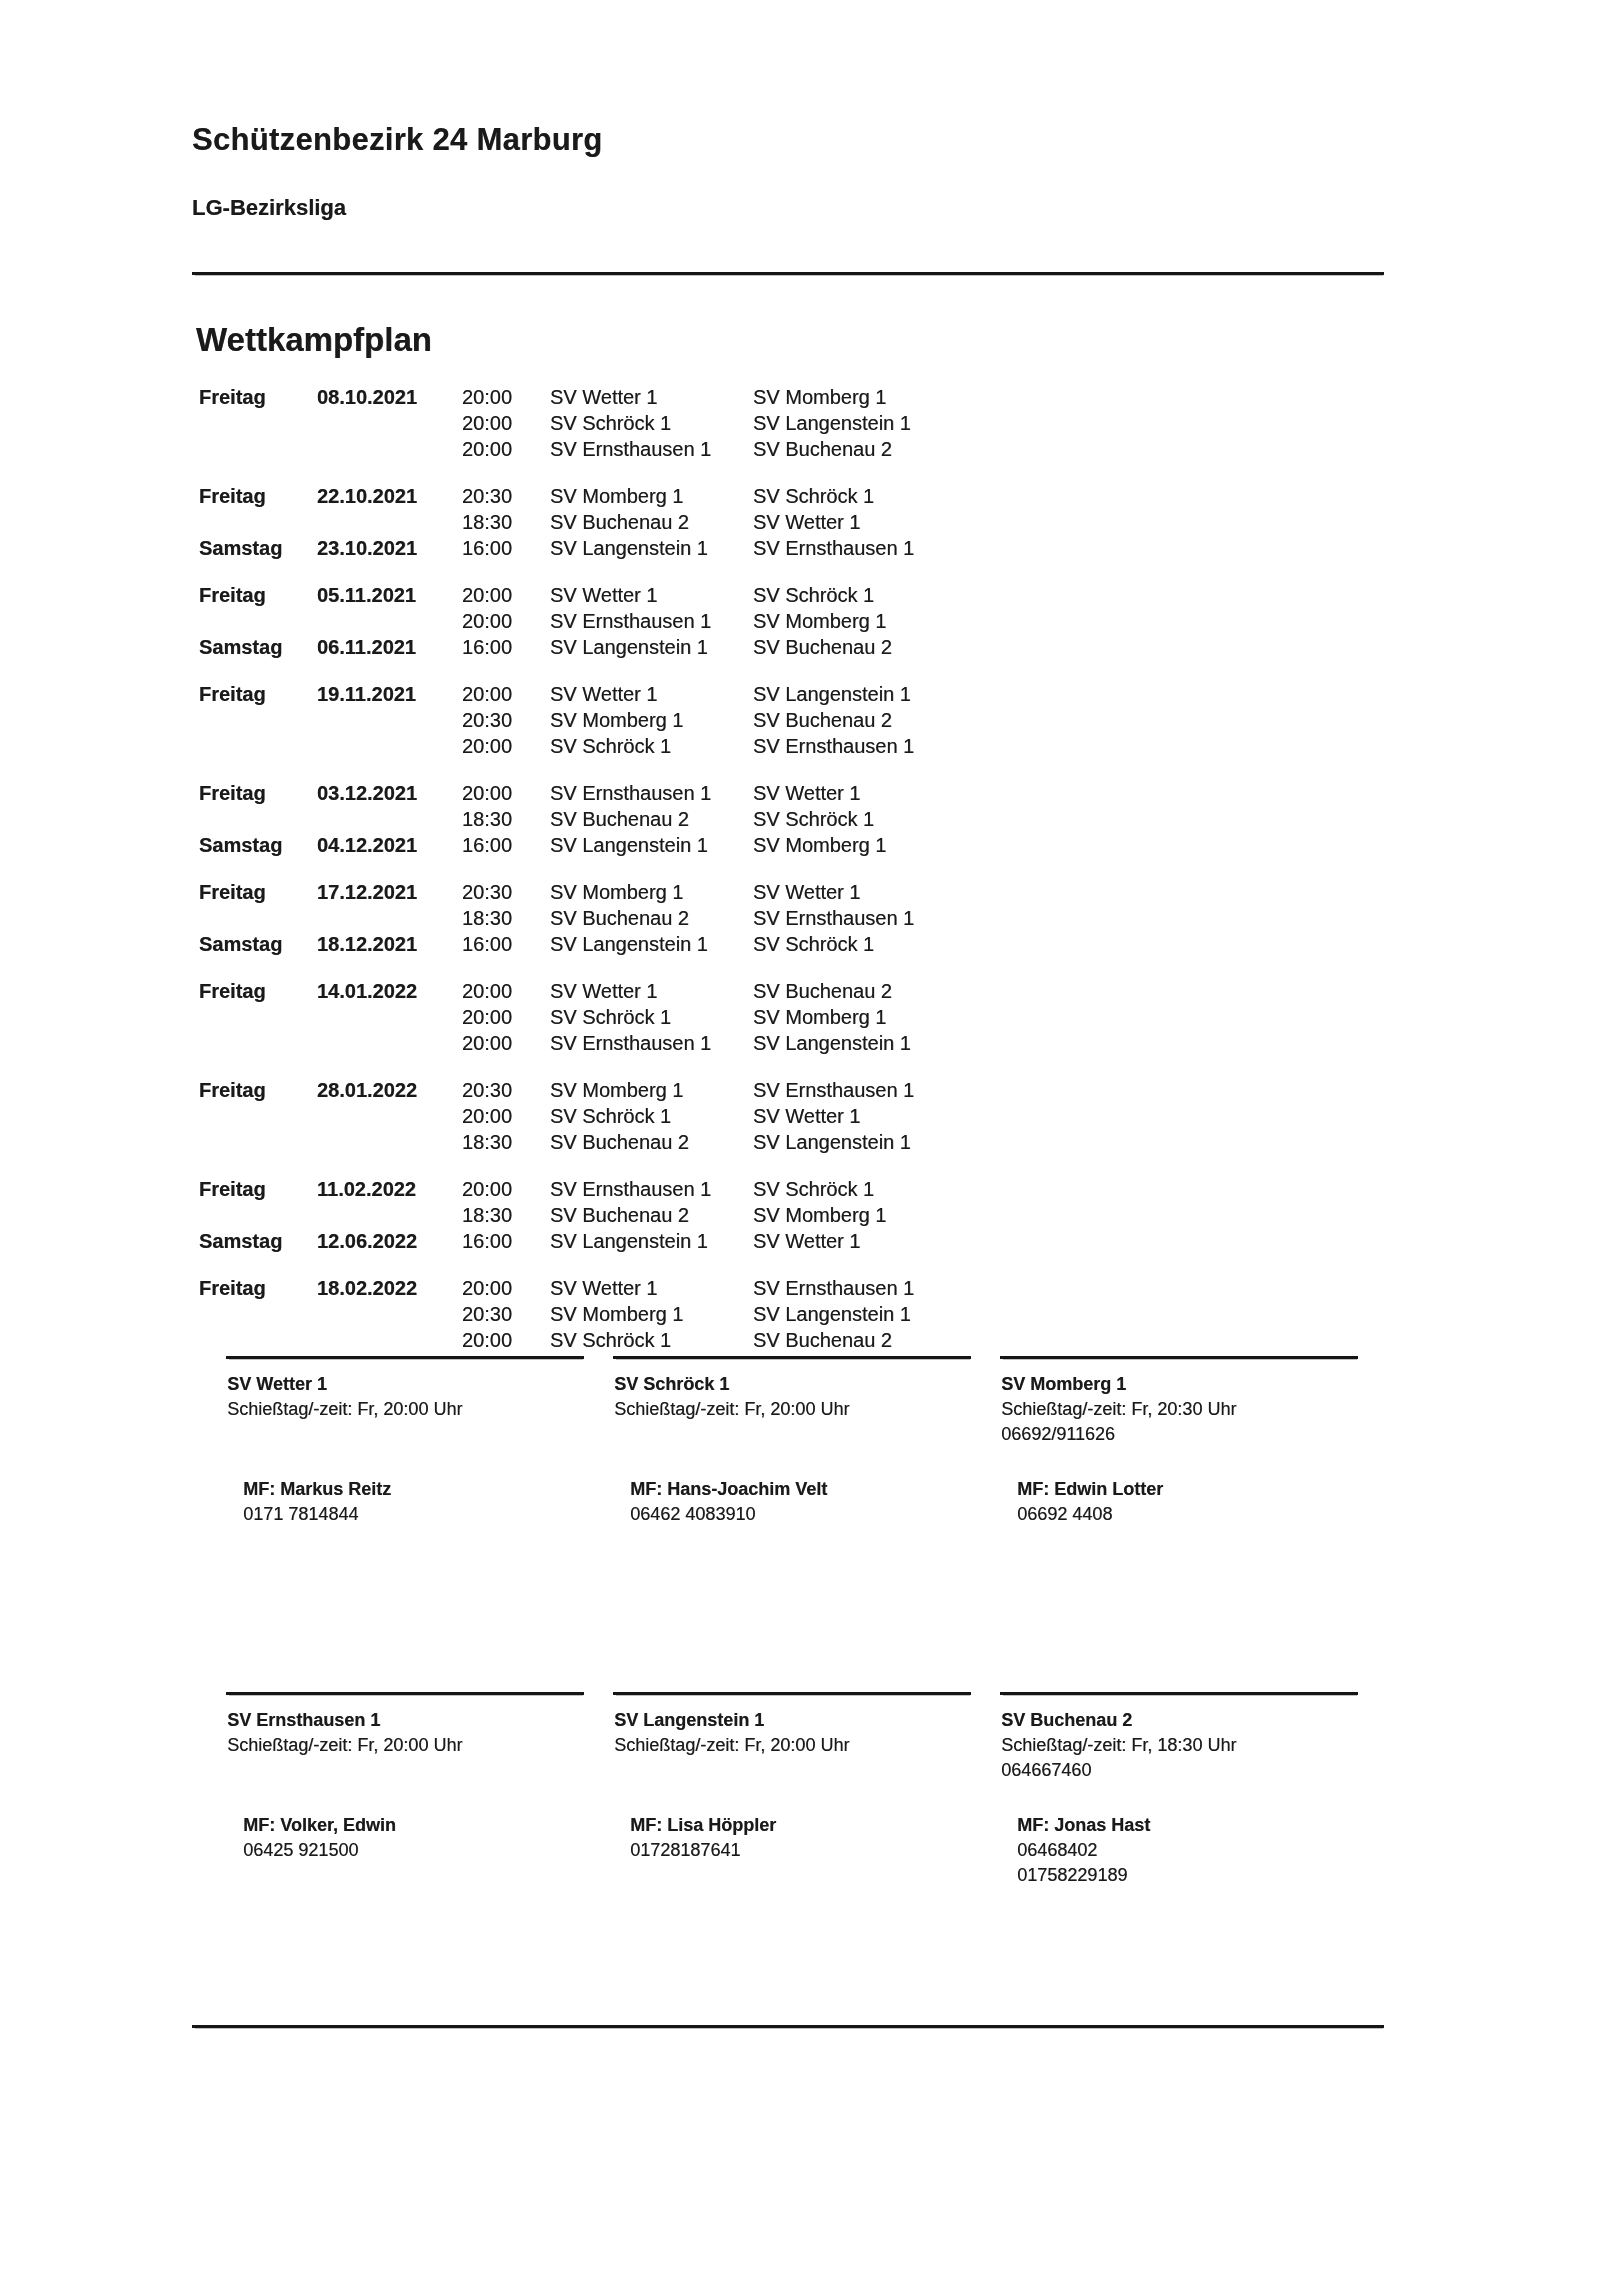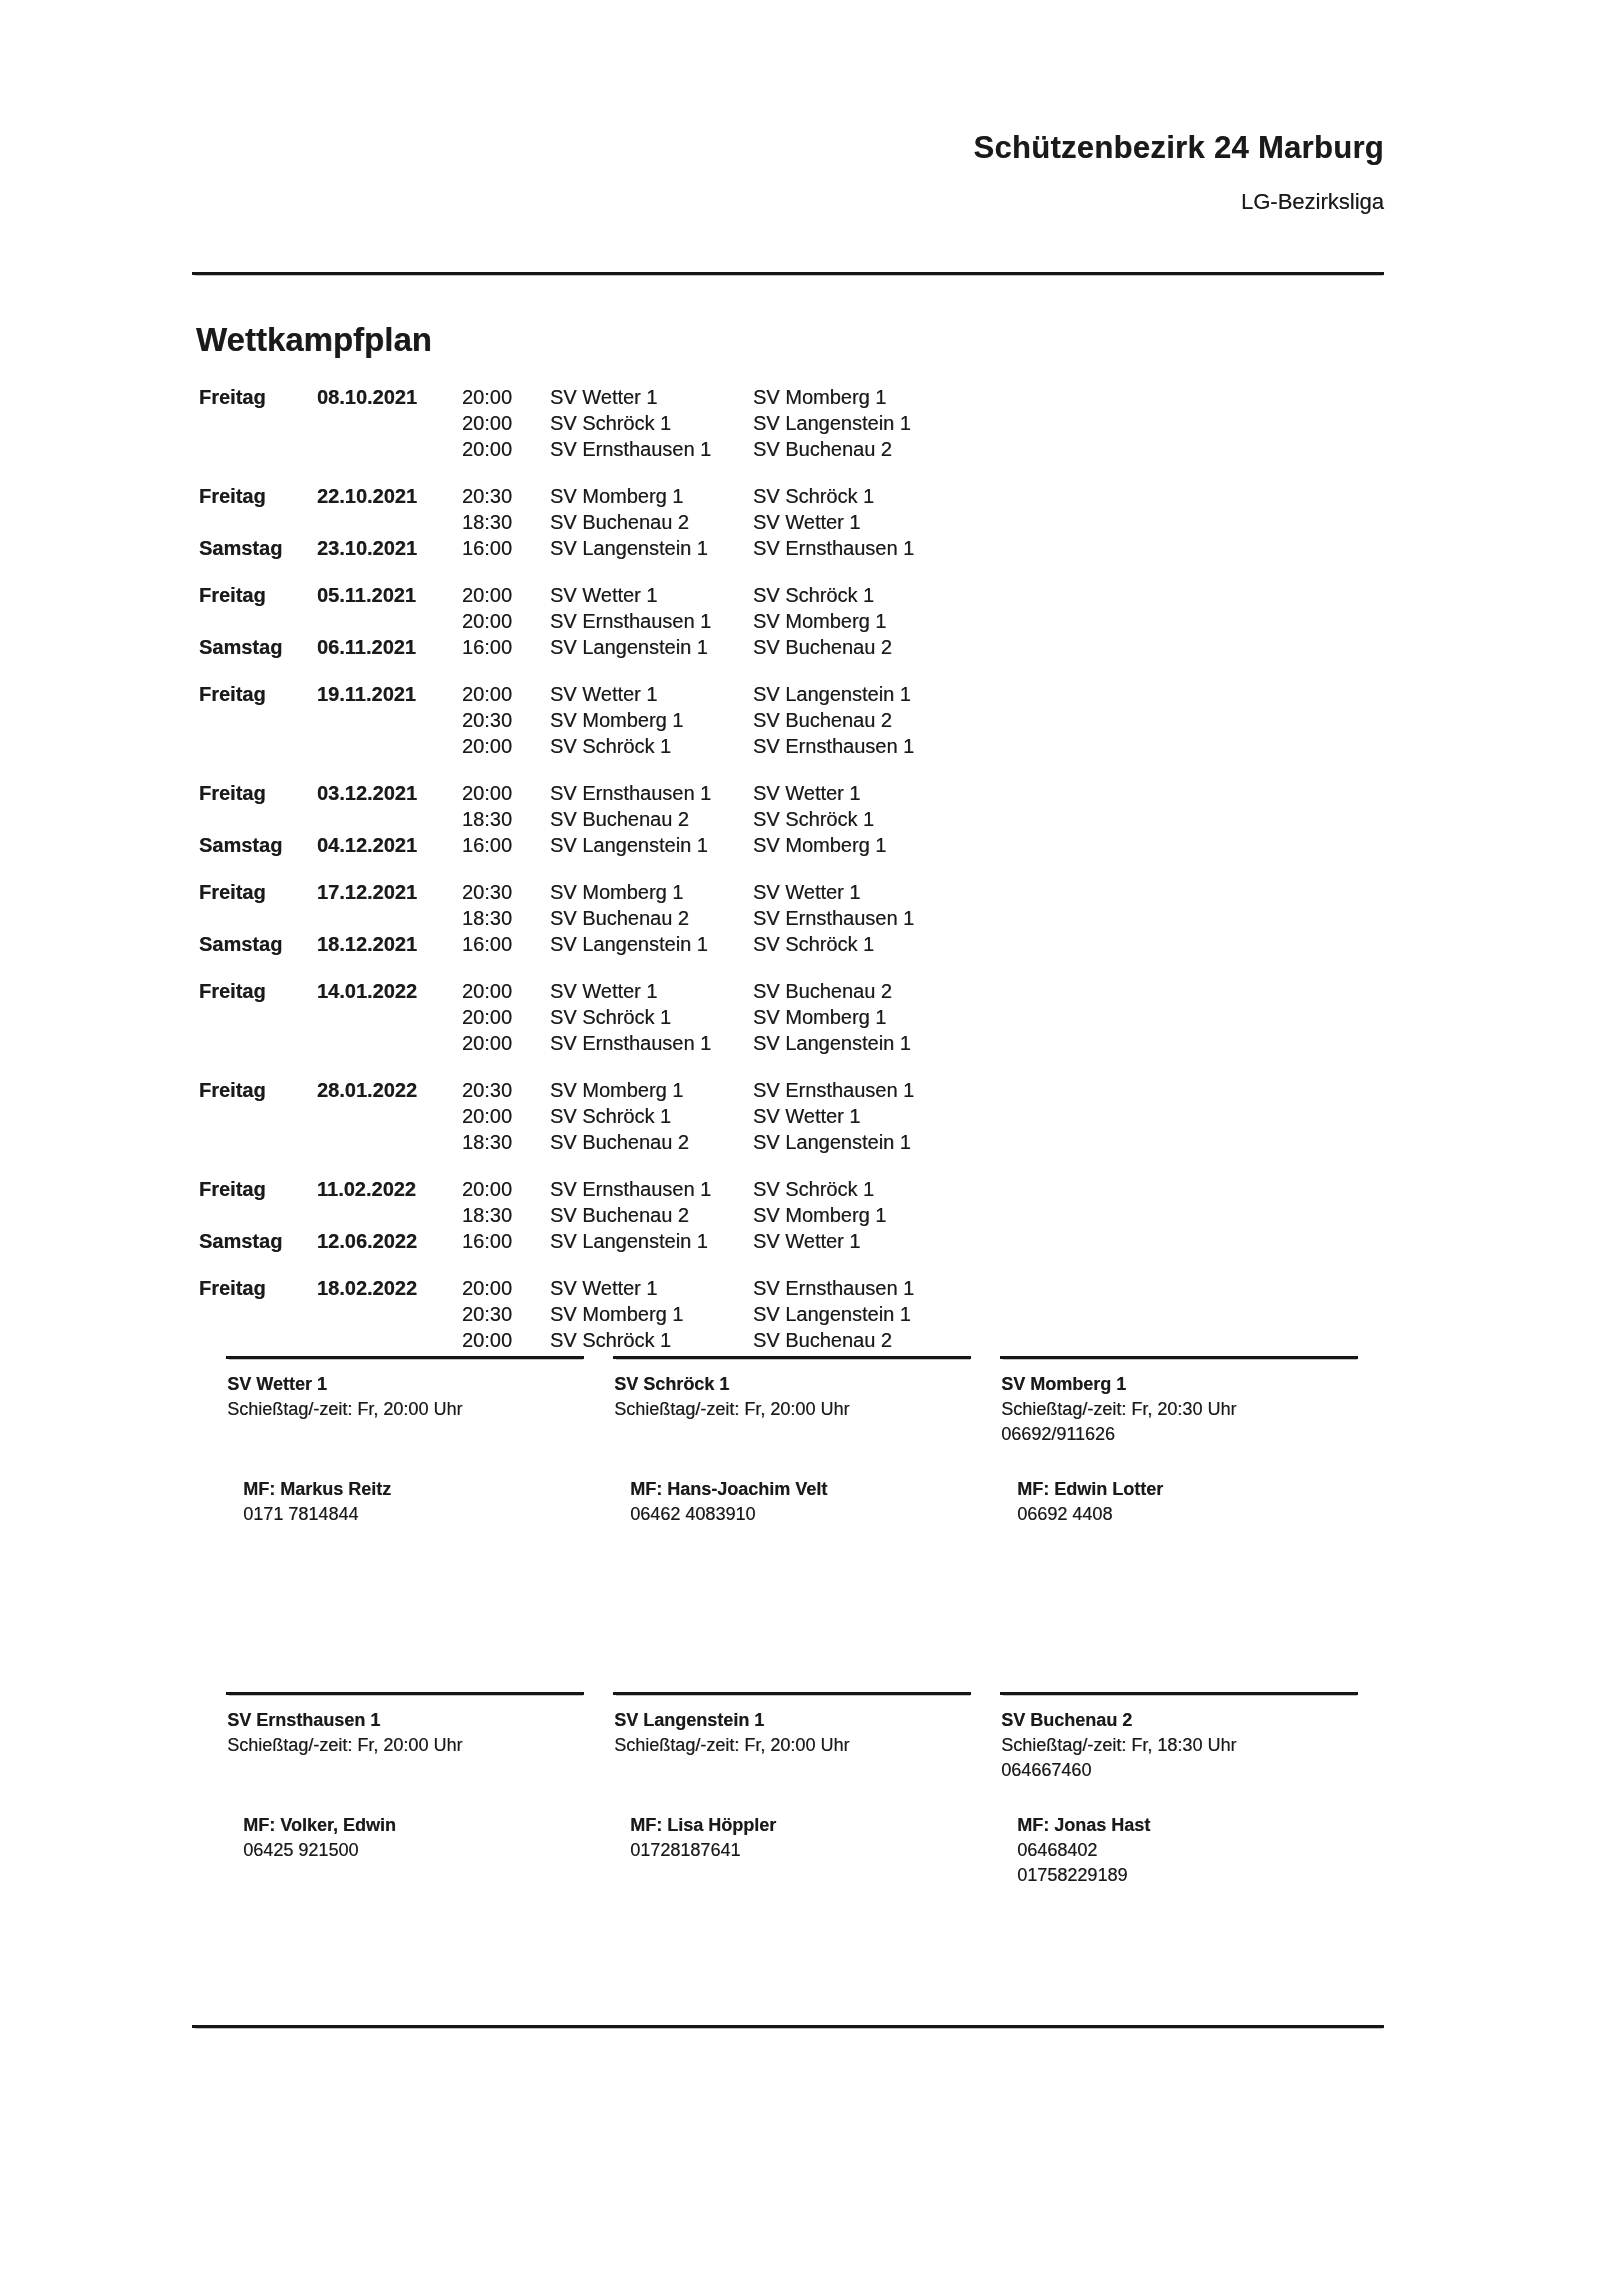--- a/index.html
+++ b/index.html
@@ -8,24 +8,24 @@
     width:1617px;
     height:2284px;
     background:#ffffff;
     font-family:"Liberation Sans", sans-serif;
     color:var(--ink, #1a1a1a);
     overflow:hidden;
   }
   .scan-text { text-shadow:0.3px 0.3px 0.5px rgba(10,10,10,0.55); }
 
   
-  .doc-header { position:absolute; left:192px; top:130px; width:1192px; text-align:right; }
+  .doc-header { position:absolute; left:192px; top:122px; width:1192px; text-align:left; }
   .doc-title    { font-size:31px; font-weight:700; line-height:35px; letter-spacing:0.3px; }
   .doc-subtitle { font-size:22px; font-weight:700; line-height:26px; margin-top:5.2px; }
-  .doc-league   { font-size:22px; font-weight:400; line-height:26px; margin-top:24px; }
+  .doc-league   { font-size:22px; font-weight:700; line-height:26px; margin-top:38px; }
 
   .rule { position:absolute; left:192px; width:1192px; height:3.3px; background:#161616;
           box-shadow:0 1.3px 0.7px rgba(0,0,0,0.25); }
   .header-rule { top:272px; }
   .footer-rule { top:2025px; }
 
   
   .section-title { position:absolute; left:196px; top:321px; font-size:33px; font-weight:700; }
 
   

